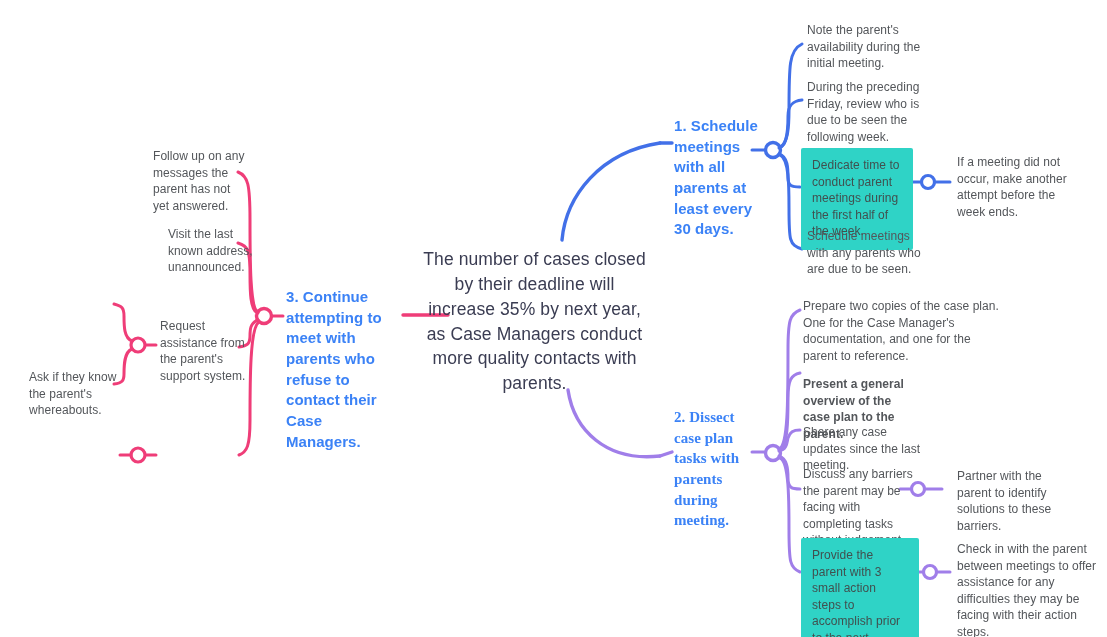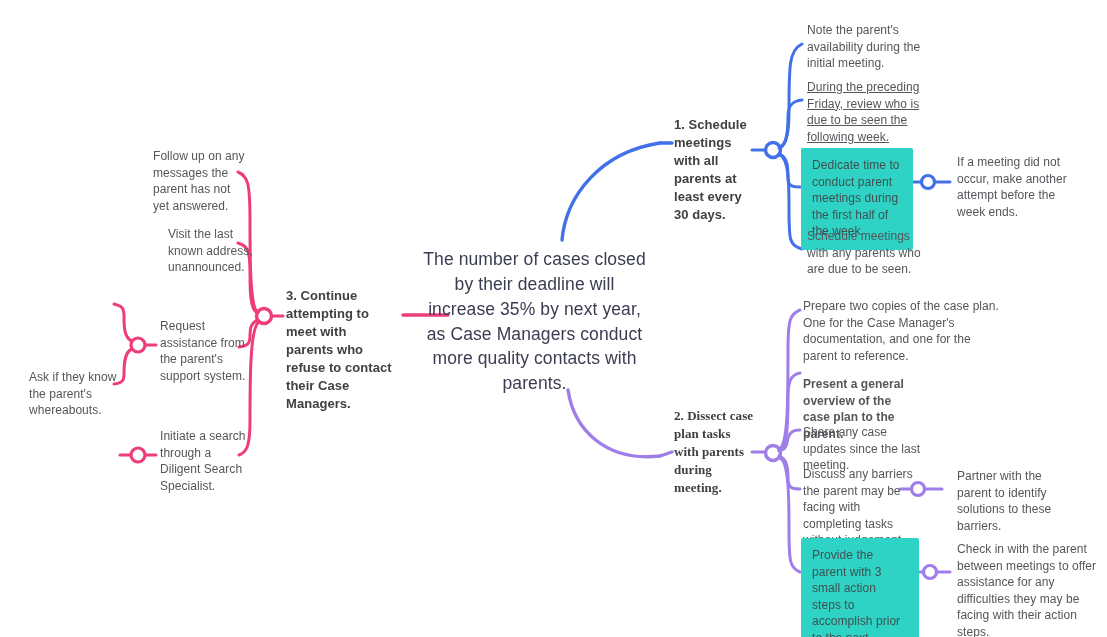--- a/index.html
+++ b/index.html
@@ -34,22 +34,22 @@
     box-sizing: border-box;
     line-height: 1.38;
     white-space: pre-line;
   }
   .leaf {
     font-size: 12px;
     color: #53565a;
     letter-spacing: 0.05px;
   }
   .branch-label {
-    font-size: 13px;
-    color: #404040;
+    font-size: 15px;
+    color: #3b82f6;
     font-weight: 700;
     letter-spacing: 0.05px;
   }
   .central {
     font-size: 17.5px;
     font-weight: 400;
     color: #3a3c52;
     text-align: center;
     line-height: 1.42;
     letter-spacing: 0.1px;
@@ -142,21 +142,21 @@
       <path d="M 131 455 L 120 455" stroke-width="3"></path>
     </g>
   </svg>
 
   <div class="node central" style="left:422px; top:247px; width:225px;">The number of cases closed by their deadline will increase 35% by next year, as Case Managers conduct more quality contacts with parents.</div>
 
   <div class="node branch-label" style="left:674px; top:116px; width:84px;">1. Schedule meetings with all parents at least every 30 days.</div>
 
   <div class="node leaf" style="left:807px; top:22px; width:120px;">Note the parent's availability during the initial meeting.</div>
 
-  <div class="node leaf" style="left:807px; top:79px; width:120px;text-decoration:underline;">During the  preceding Friday, review who is due to be seen the following week.</div>
+  <div class="node leaf" style="left:807px; top:79px; width:120px;">During the  preceding Friday, review who is due to be seen the following week.</div>
 
   <div class="node leaf hl" style="left:801px; top:148px; width:112px;">Dedicate time to conduct parent meetings during the first half of the week.</div>
 
   <div class="node leaf" style="left:807px; top:228px; width:122px;">Schedule meetings with any parents who are due to be seen.</div>
 
   <div class="node leaf" style="left:957px; top:154px; width:110px;">If a meeting did not occur, make another attempt before the week ends.</div>
 
   <div class="node branch-label" style="left:674px; top:407px; width:84px;font-family:Liberation Serif, serif;">2. Dissect case plan tasks with parents during meeting.</div>
 
   <div class="node leaf" style="left:803px; top:298px; width:197px;">Prepare two copies of the case plan. One for the Case Manager's documentation, and one for the parent to reference.</div>
@@ -174,19 +174,18 @@
   <div class="node leaf" style="left:957px; top:541px; width:144px;">Check in with the parent between meetings to offer assistance for any difficulties they may be facing with their action steps.</div>
 
   <div class="node branch-label" style="left:286px; top:287px; width:110px;">3. Continue attempting to meet with parents who refuse to contact their Case Managers.</div>
 
   <div class="node leaf" style="left:153px; top:148px; width:92px;">Follow up on any messages the parent has not yet answered.</div>
 
   <div class="node leaf" style="left:152px; top:226px; width:86px;margin-left:16px;">Visit the last known address, unannounced.</div>
 
   <div class="node leaf" style="left:160px; top:318px; width:90px;">Request assistance from the parent's support system.</div>
 
-  <div class="node leaf" style="left:160px; top:428px; width:90px;">Initiate a search through a Diligent Search Specialist.</div>
 
 
   <div class="node leaf" style="left:29px; top:369px; width:88px;">Ask if they know the parent's whereabouts.</div>
 
 
 </div>
 
 </body></html>

